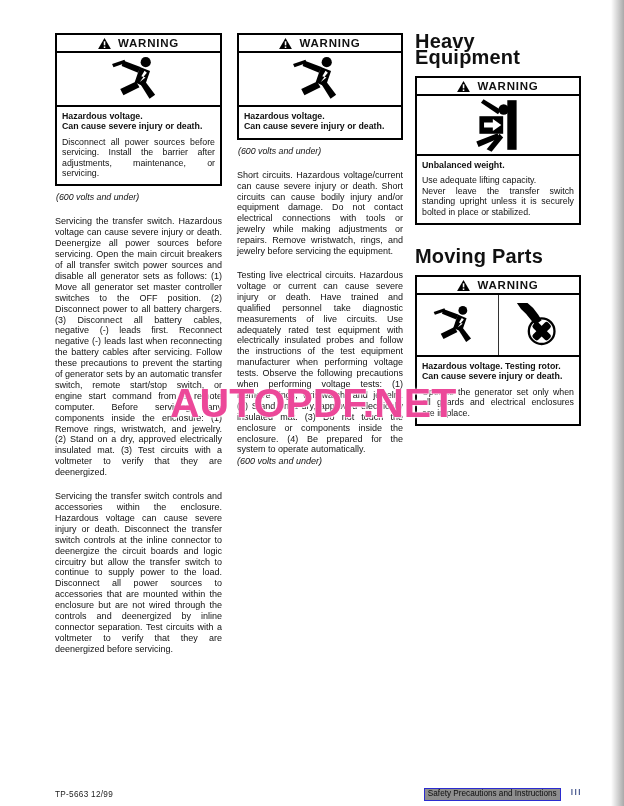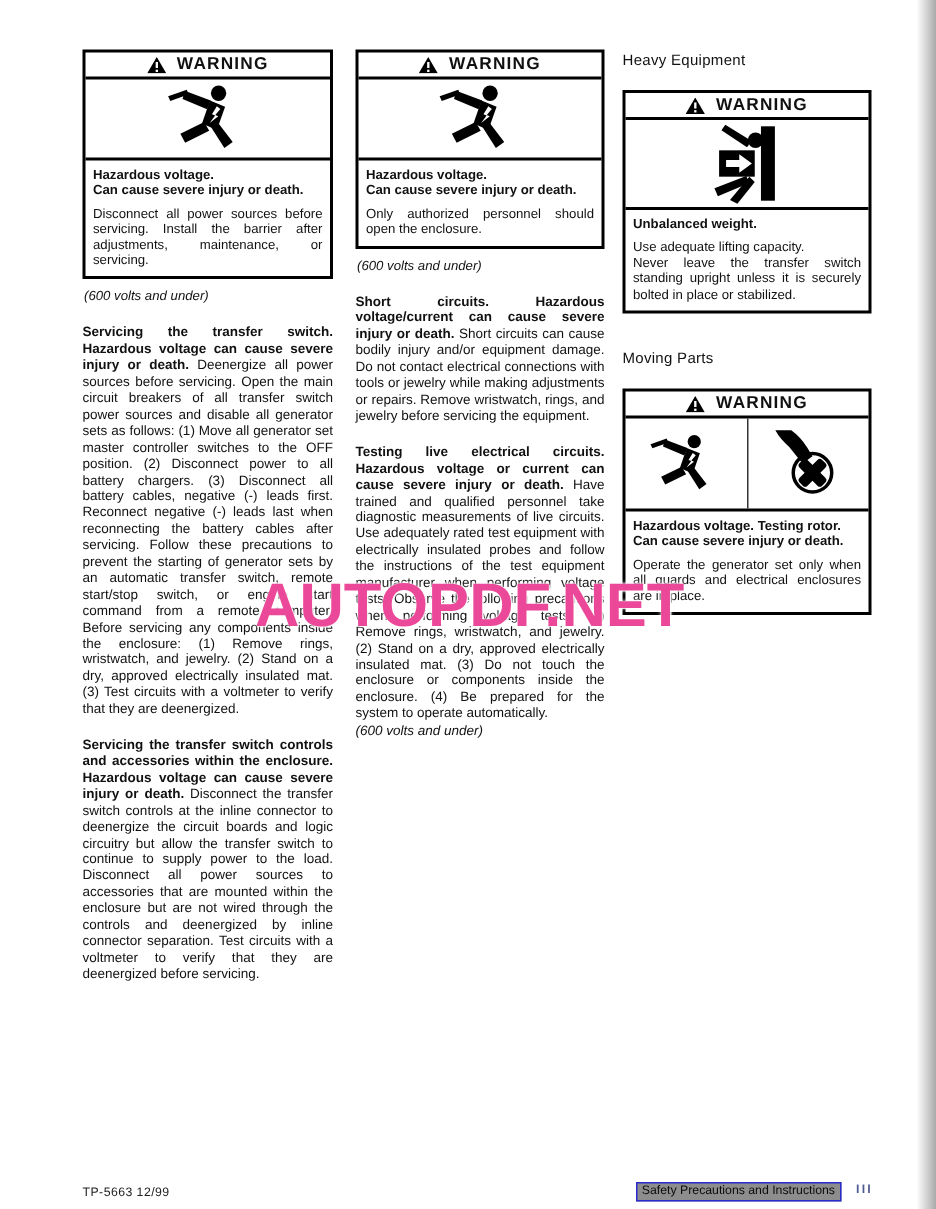--- a/index.html
+++ b/index.html
@@ -29,24 +29,24 @@
   .shock-sm{width:50px;height:44px;display:block;}
   .crush{width:62px;height:54px;display:block;}
   .rotor{width:50px;height:46px;display:block;}
   .wbox-text{padding:4px 5px 6px;font-size:8.8px;line-height:10.4px;}
   .haz{font-weight:bold;display:block;}
   .wmsg{margin-top:5px;text-align:justify;}
   .wmsg-line{display:block;}
 
   .caption{font-style:italic;font-size:8.8px;margin:6px 0 0 1px;}
   .para{margin:13px 0 0;text-align:justify;}
-  .para b{font-weight:bold;}
+  .para b{font-weight:normal;}
   .end-caption{font-style:italic;margin-top:1px;}
 
-  h2.sec{font-size:10px;font-weight:normal;margin:0 0 11px;letter-spacing:.2px;line-height:16px;}
+  h2.sec{font-size:20px;font-weight:bold;margin:0 0 11px;letter-spacing:.2px;line-height:16px;}
   h2.sec2{margin-top:23px;}
 
   .watermark{position:absolute;left:170px;top:380px;z-index:9;
     font-size:41px;font-weight:bold;color:#ec4899;letter-spacing:0px;white-space:nowrap;
     text-shadow:0 0 3px rgba(255,255,255,.95),0 0 1px #ffffff,1px 1px 0 rgba(255,255,255,.7);}
 
   .footer{position:absolute;left:55px;right:42px;top:788px;display:flex;
     justify-content:space-between;align-items:center;font-size:8.2px;color:#222;z-index:5;}
   .footer-left{letter-spacing:.3px;}
   .footer-right{display:flex;align-items:flex-start;}
@@ -132,21 +132,20 @@
         <span>WARNING</span>
       </div>
       <div class="wbox-icon">
         <svg class="shock">
             <use href="#i-shock"></use>
           </svg>
       </div>
       <div class="wbox-text">
         <span class="haz">Hazardous voltage.</span>
         <span class="haz">Can cause severe injury or death.</span>
-        <div class="wmsg">Only authorized personnel should open the enclosure.</div>
       </div>
     </div>
     <div class="caption">(600 volts and under)</div>
     <p class="para"><b>Short circuits. Hazardous voltage/current can cause severe injury or death.</b> <span>Short circuits can cause bodily injury and/or equipment damage. Do not contact electrical connections with tools or jewelry while making adjustments or repairs. Remove wristwatch, rings, and jewelry before servicing the equipment.</span></p>
     <p class="para"><b>Testing live electrical circuits. Hazardous voltage or current can cause severe injury or death.</b> <span>Have trained and qualified personnel take diagnostic measurements of live circuits. Use adequately rated test equipment with electrically insulated probes and follow the instructions of the test equipment manufacturer when performing voltage tests. Observe the following precautions when performing voltage tests: (1) Remove rings, wristwatch, and jewelry. (2) Stand on a dry, approved electrically insulated mat. (3) Do not touch the enclosure or components inside the enclosure. (4) Be prepared for the system to operate automatically.</span></p>
     <div class="end-caption">(600 volts and under)</div>
   </div>
 
   <div class="col" id="col-right">
     <h2 class="sec">Heavy Equipment</h2>

